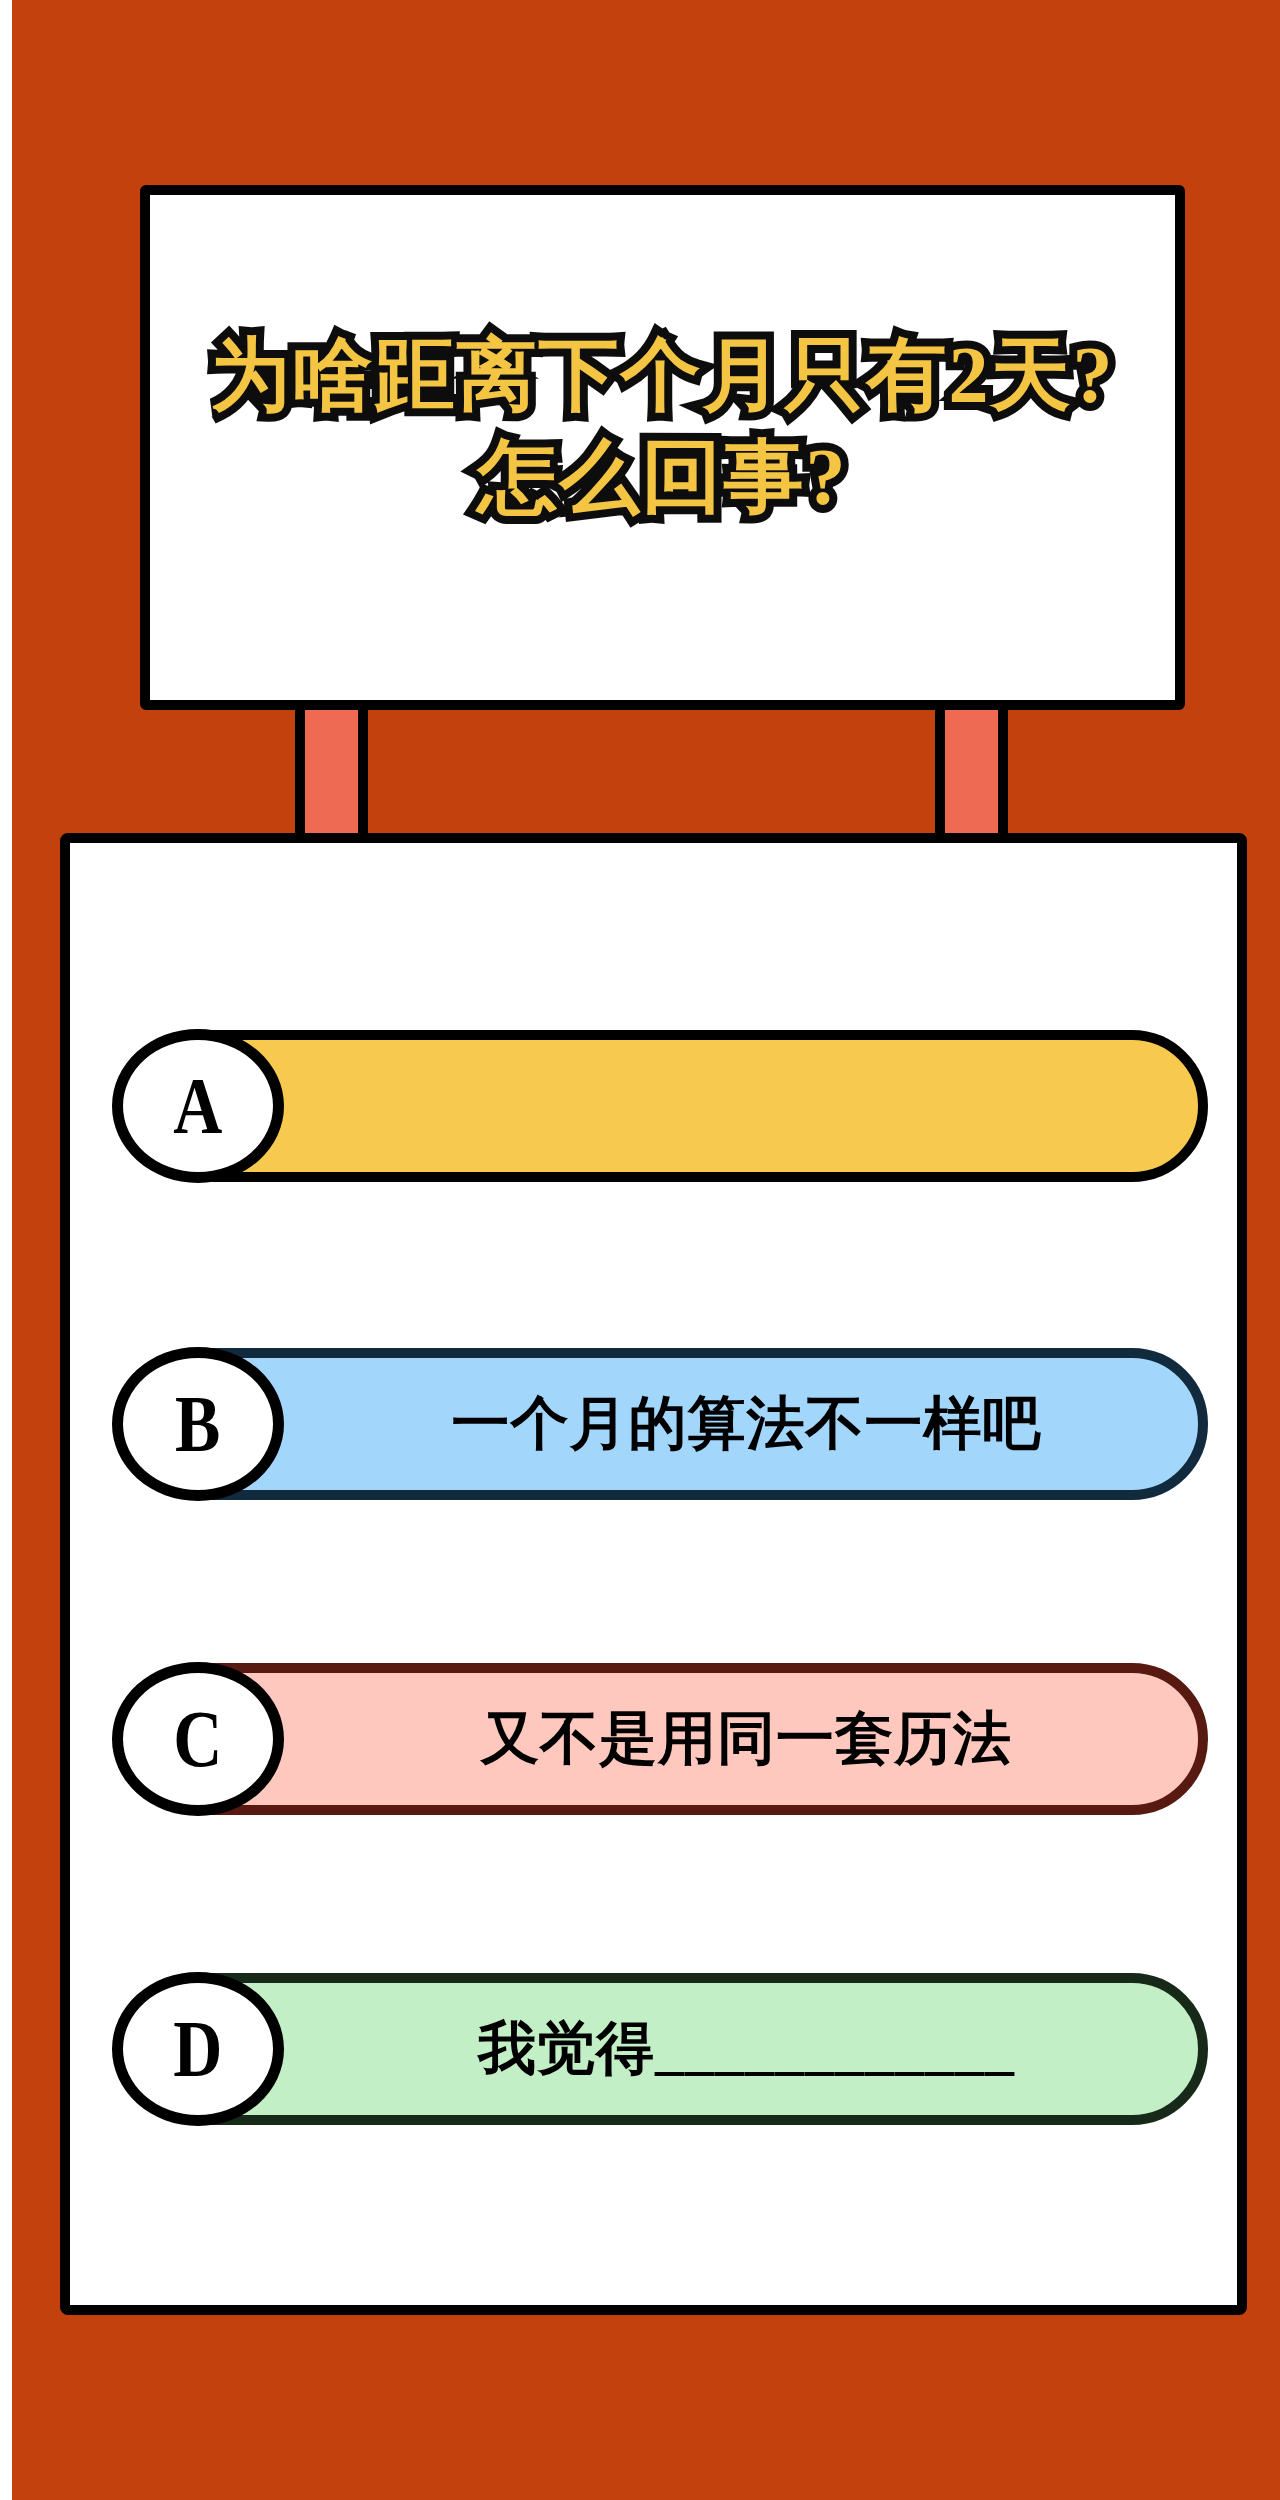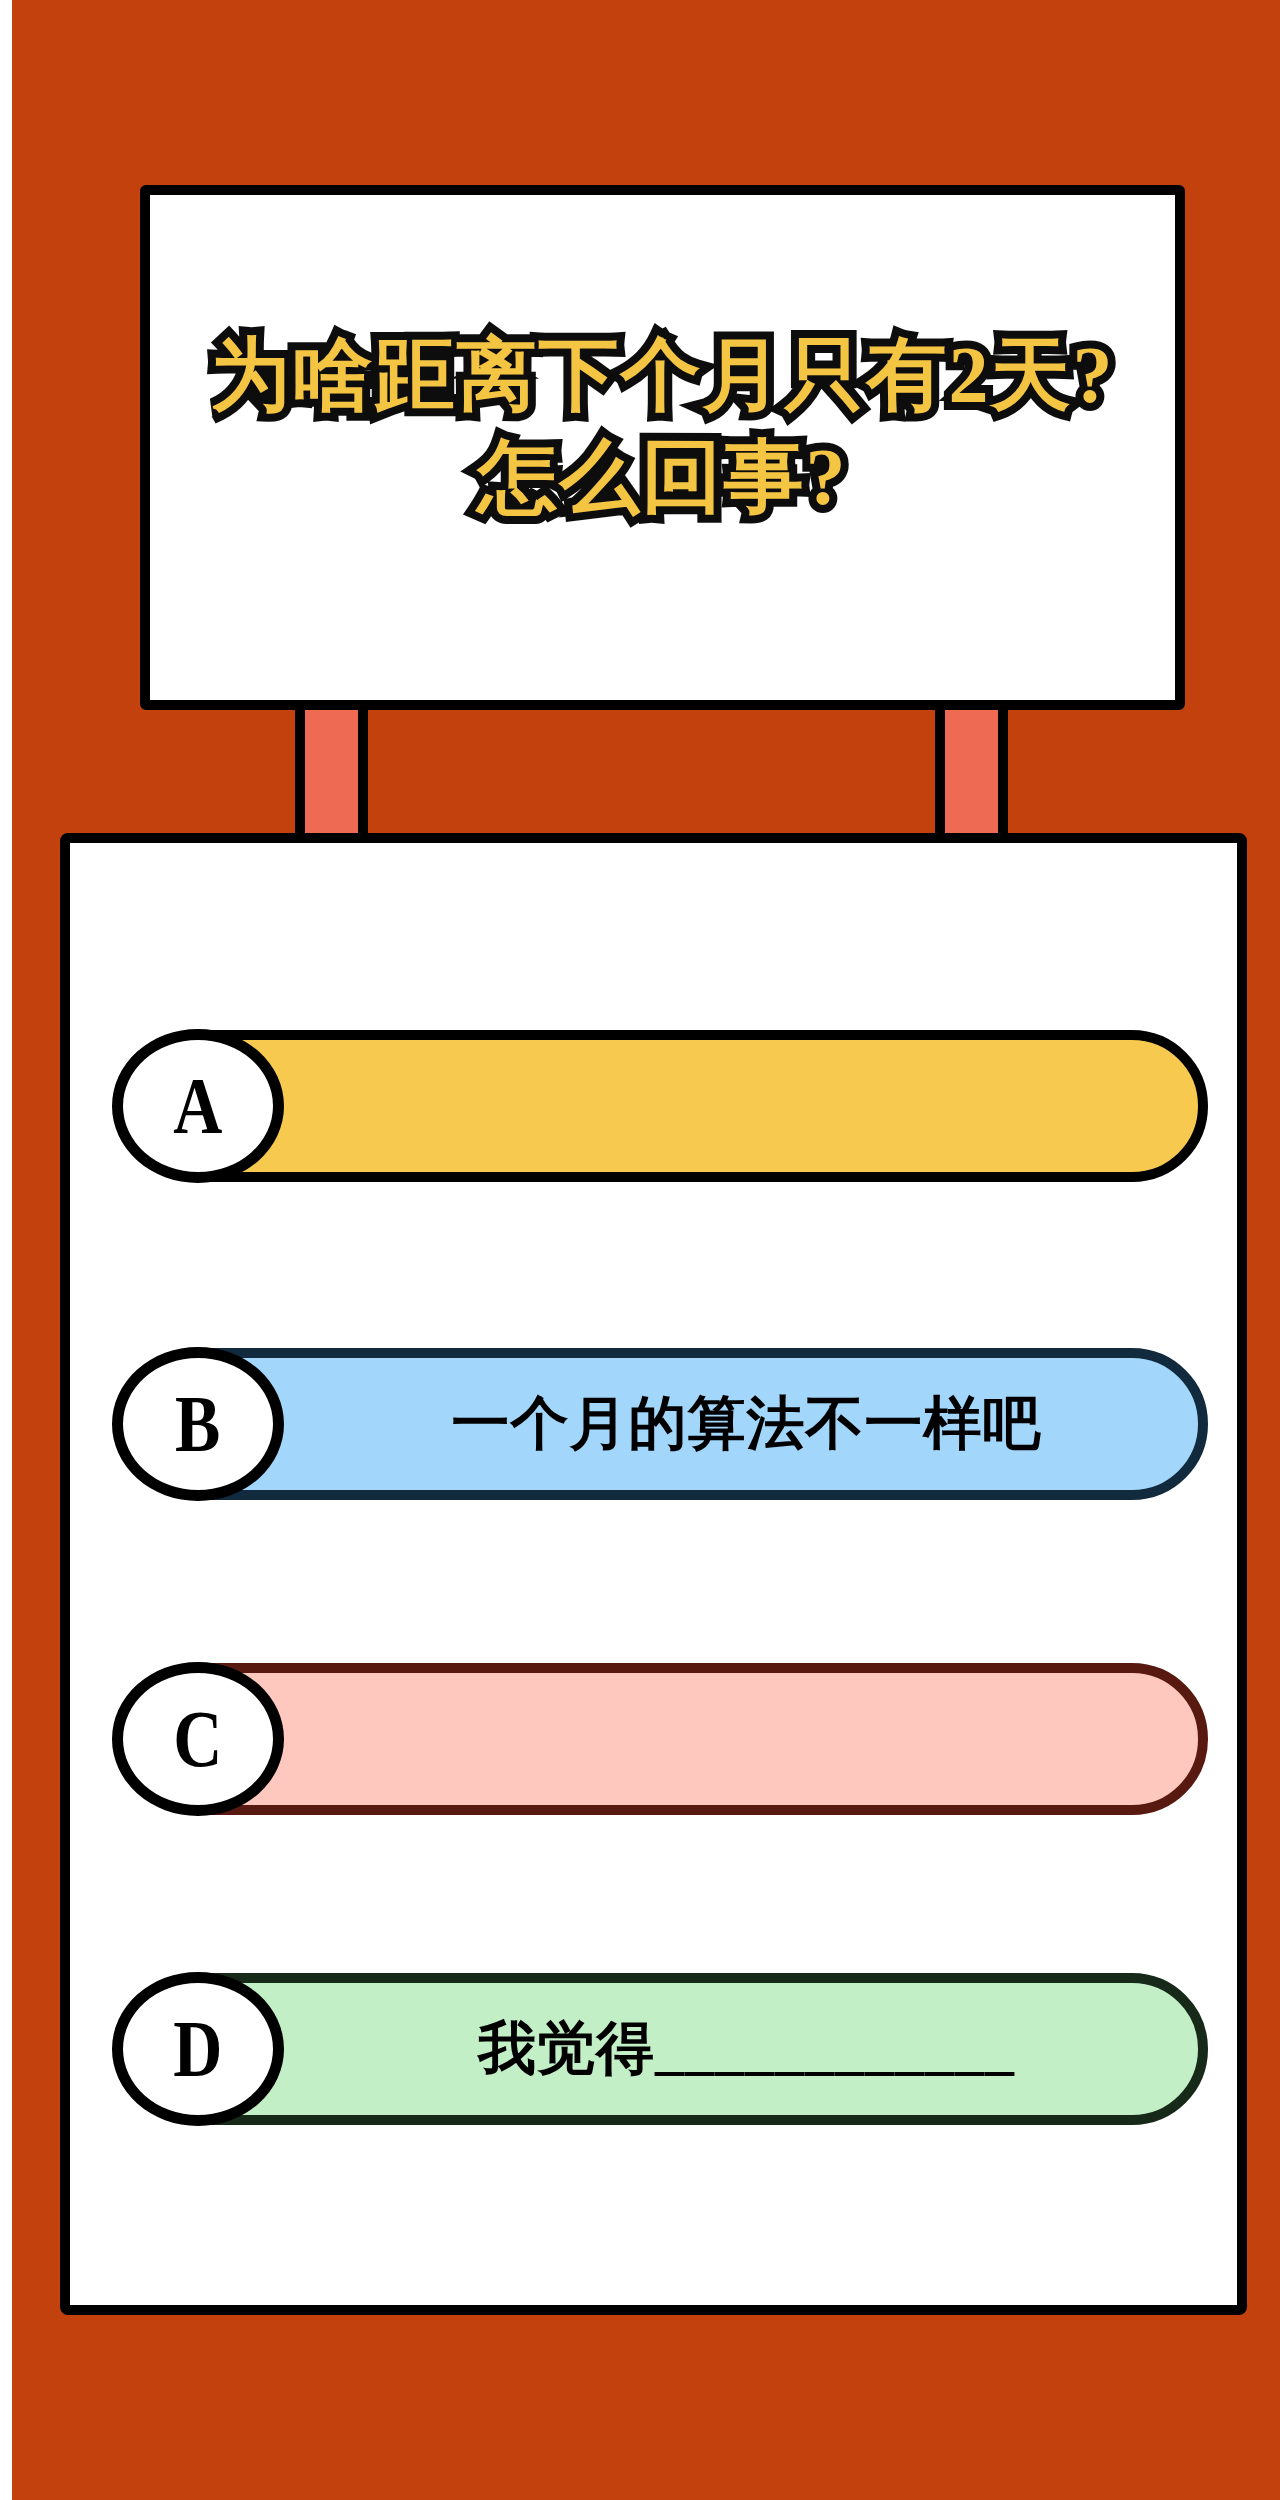--- a/index.html
+++ b/index.html
@@ -161,20 +161,21 @@
     <div class="badge">
       <span class="letter">B</span>
     </div>
     <span class="label">一个月的算法不一样吧</span>
   </div>
 
   <div class="option c" style="background-color: rgb(254, 200, 190); border-color: rgb(88, 26, 16);">
     <div class="badge">
       <span class="letter">C</span>
     </div>
+    <span class="label">又不是用同一套历法</span>
   </div>
 
   <div class="option d" style="background-color: rgb(195, 239, 199); border-color: rgb(23, 42, 25);">
     <div class="badge">
       <span class="letter">D</span>
     </div>
     <span class="label">我觉得____________</span>
   </div>
 
 </div>

